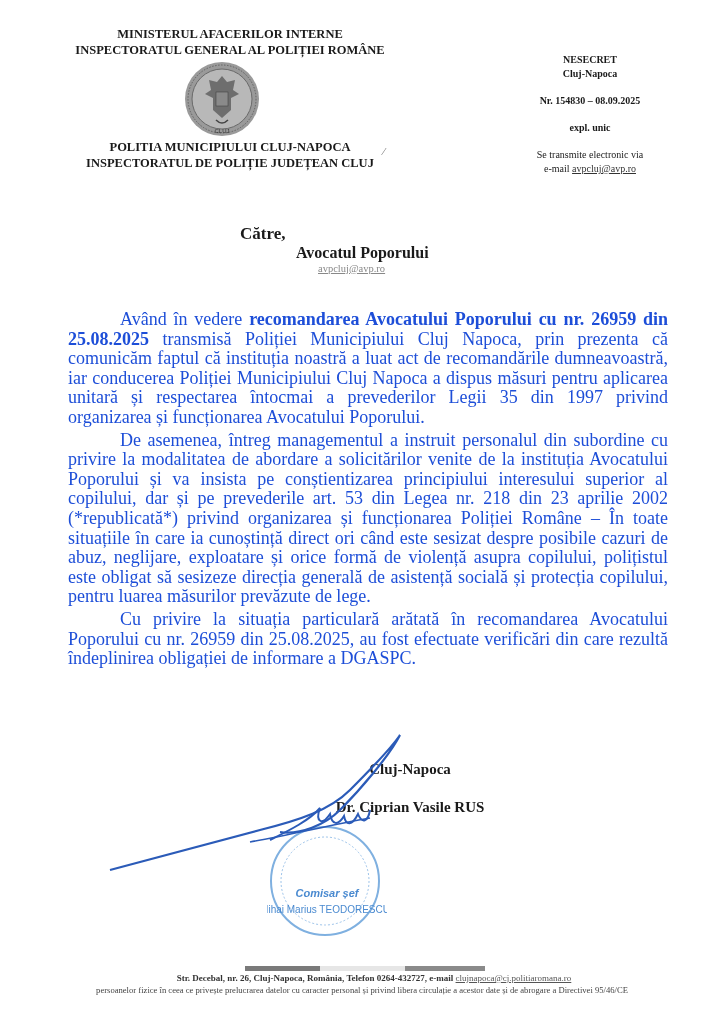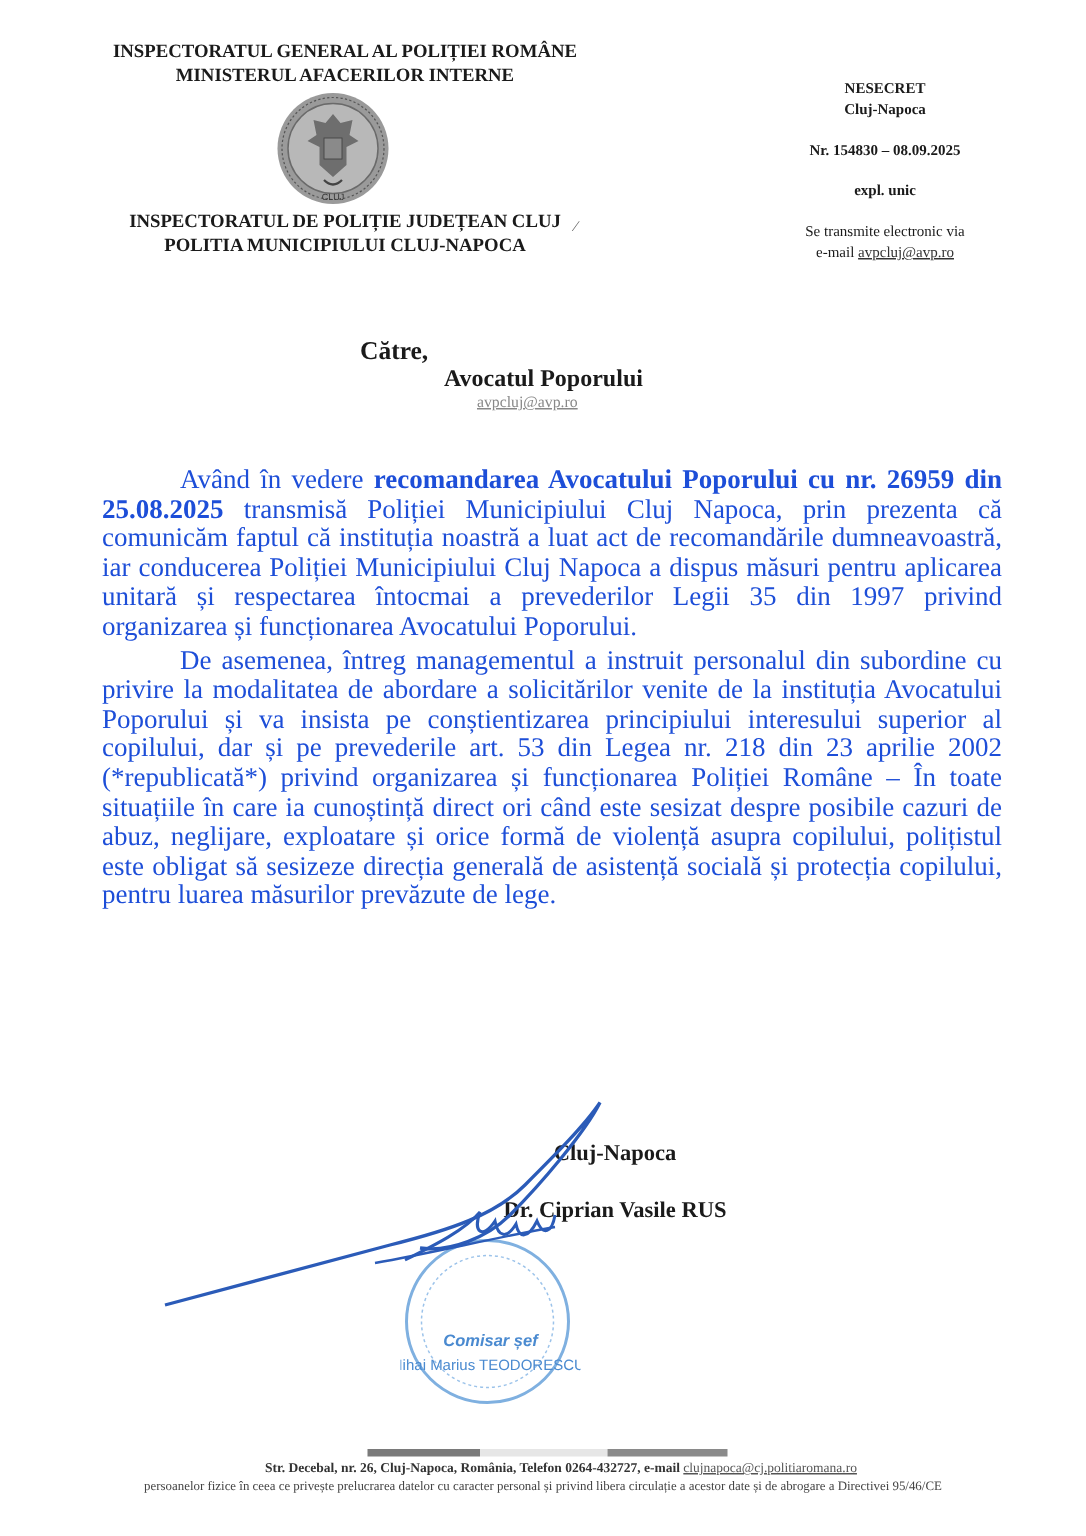--- a/index.html
+++ b/index.html
@@ -30,40 +30,40 @@
   .footer-bar .seg2 { position:absolute; left:75px; top:0; width:85px; height:5px; background:#e6e6e6; }
   .footer-bar .seg3 { position:absolute; left:160px; top:0; width:80px; height:5px; background:#8a8a8a; }
   .footer-addr { left: 0; top: 973px; width: 724px; text-align: center; font-size: 9px; font-weight: bold; color: #333; padding-left: 12px; }
   .footer-addr .mail { font-weight: normal; text-decoration: underline; color: #555; }
   .footer-note { left: 10px; top: 985px; width: 704px; text-align: center; font-size: 8.6px; line-height: 11px; color: #444; }
 </style>
 </head>
 <body>
 
 <div class="abs hdr-left">
+  <div>MINISTERUL AFACERILOR INTERNE</div>
   <div>INSPECTORATUL GENERAL AL POLIȚIEI ROMÂNE</div>
-  <div>MINISTERUL AFACERILOR INTERNE</div>
 </div>
 
 <div class="abs crest">
   <svg width="78" height="78" viewBox="0 0 78 78">
     <circle cx="39" cy="39" r="37" fill="#9a9a9a"></circle>
     <circle cx="39" cy="39" r="30" fill="#b8b8b8" stroke="#6a6a6a" stroke-width="1"></circle>
     <circle cx="39" cy="39" r="34" fill="none" stroke="#555" stroke-width="0.8" stroke-dasharray="1.5 1.5"></circle>
 
     <path d="M39 16 L44 22 L52 20 L50 30 L56 34 L48 38 L48 50 L39 58 L30 50 L30 38 L22 34 L28 30 L26 20 L34 22 Z" fill="#6e6e6e"></path>
     <rect x="33" y="32" width="12" height="14" fill="#8a8a8a" stroke="#444" stroke-width="0.6"></rect>
     <path d="M33 60 Q39 66 45 60" stroke="#444" stroke-width="1.5" fill="none"></path>
     <text x="39" y="73" font-size="6" text-anchor="middle" fill="#333" font-family="Liberation Sans, sans-serif">CLUJ</text>
   </svg>
 </div>
 
 <div class="abs hdr-left2">
+  <div>POLITIA MUNICIPIULUI CLUJ-NAPOCA</div>
   <div>INSPECTORATUL DE POLIȚIE JUDEȚEAN CLUJ</div>
-  <div>POLITIA MUNICIPIULUI CLUJ-NAPOCA</div>
 </div>
 <div class="abs tick">⁄</div>
 
 <div class="abs hdr-right">
   <div class="b">NESECRET</div>
   <div class="b">Cluj-Napoca</div>
   <div class="gap"></div>
   <div class="b">Nr. 154830 – 08.09.2025</div>
   <div class="gap"></div>
   <div class="b">expl. unic</div>
@@ -74,20 +74,21 @@
   </div>
 </div>
 
 <div class="abs catre">Către,</div>
 <div class="abs dest">Avocatul Poporului</div>
 <div class="abs dest-mail">avpcluj@avp.ro</div>
 
 <div class="abs body-text">
   <p><span>Având în vedere </span><b>recomandarea Avocatului Poporului cu nr. 26959 din 25.08.2025</b><span> transmisă Poliției Municipiului Cluj Napoca, prin prezenta că comunicăm faptul că instituția noastră a luat act de recomandările dumneavoastră, iar conducerea Poliției Municipiului Cluj Napoca a dispus măsuri pentru aplicarea unitară și respectarea întocmai a prevederilor Legii 35 din 1997 privind organizarea și funcționarea Avocatului Poporului.</span></p>
   <p>De asemenea, întreg managementul a instruit personalul din subordine cu privire la modalitatea de abordare a solicitărilor venite de la instituția Avocatului Poporului și va insista pe conștientizarea principiului interesului superior al copilului, dar și pe prevederile art. 53 din Legea nr. 218 din 23 aprilie 2002 (*republicată*) privind organizarea și funcționarea Poliției Române – În toate situațiile în care ia cunoștință direct ori când este sesizat despre posibile cazuri de abuz, neglijare, exploatare și orice formă de violență asupra copilului, polițistul este obligat să sesizeze direcția generală de asistență socială și protecția copilului, pentru luarea măsurilor prevăzute de lege.</p>
+  <p>Cu privire la situația particulară arătată în recomandarea Avocatului Poporului cu nr. 26959 din 25.08.2025, au fost efectuate verificări din care rezultă îndeplinirea obligației de informare a DGASPC.</p>
 </div>
 
 <div class="abs stamp">
   <svg width="120" height="120" viewBox="0 0 120 120">
     <circle cx="58" cy="58" r="54" fill="none" stroke="#7fb0e0" stroke-width="2"></circle>
     <circle cx="58" cy="58" r="44" fill="none" stroke="#9cc3ea" stroke-width="1" stroke-dasharray="2 2"></circle>
     <text x="60" y="74" font-size="11" font-weight="bold" font-style="italic" fill="#4a8ad0" text-anchor="middle" font-family="Liberation Sans, sans-serif">Comisar șef</text>
     <text x="58" y="90" font-size="10" fill="#4a8ad0" text-anchor="middle" font-family="Liberation Sans, sans-serif">Mihai Marius TEODORESCU</text>
   </svg>
 </div>

